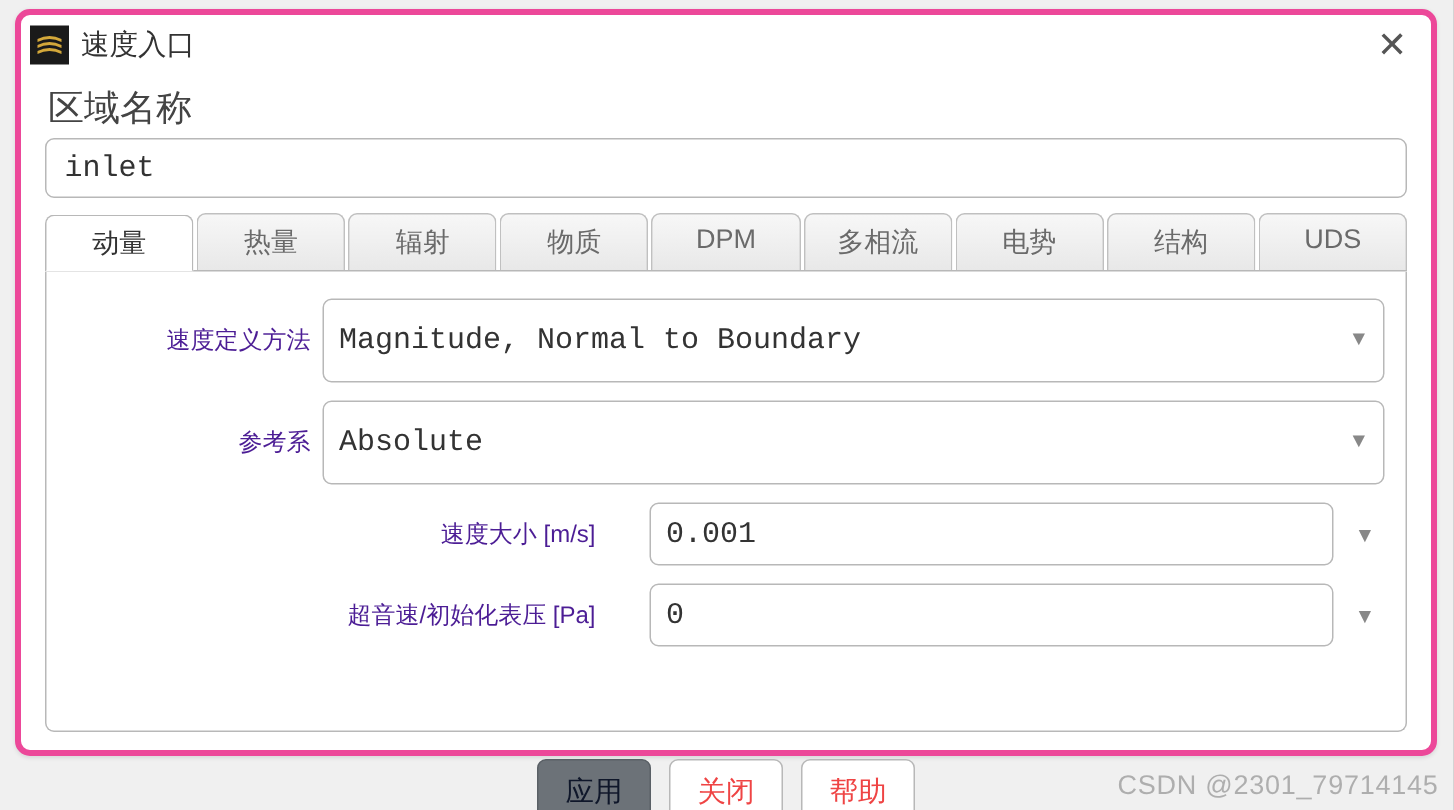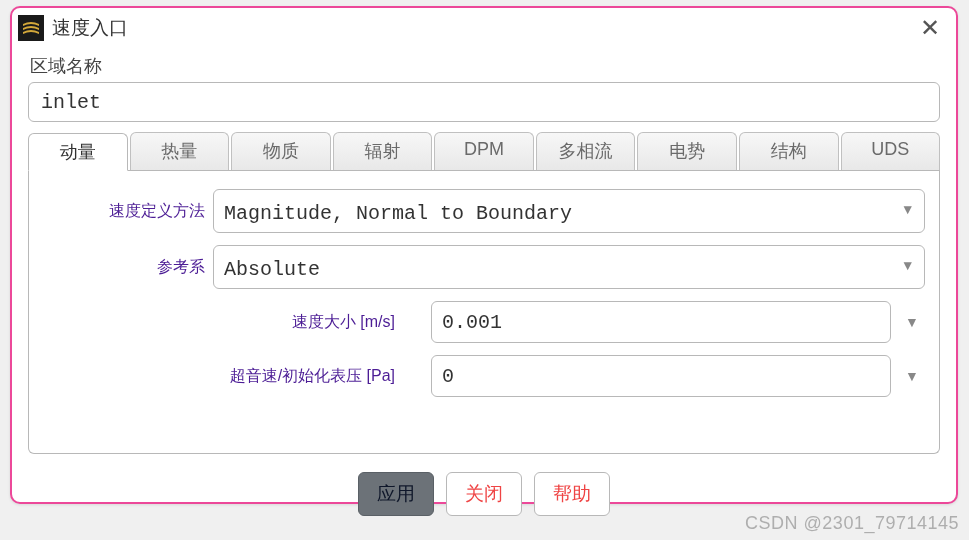--- a/index.html
+++ b/index.html
@@ -15,21 +15,21 @@
       height: 540px;
       position: relative;
     }
     .dialog {
       position: absolute;
       top: 6px;
       left: 10px;
       width: 948px;
       height: 498px;
       background: #fff;
-      border: 2px solid #ec4899;
+      border: 4px solid #ec4899;
       border-radius: 10px;
       box-shadow: 0 1px 3px rgba(0,0,0,0.1);
     }
     .titlebar {
       display: flex;
       align-items: center;
       padding: 6px 14px 6px 6px;
       height: 40px;
     }
     .title-icon {
@@ -56,21 +56,21 @@
       color: #555;
       cursor: pointer;
       width: 24px;
       text-align: center;
       font-weight: 300;
     }
     .content {
       padding: 6px 16px 12px 16px;
     }
     .label-top {
-      font-size: 18px;
+      font-size: 24px;
       color: #444;
       margin-bottom: 4px;
       margin-left: 2px;
     }
     .zone-input {
       width: 100%;
       height: 40px;
       border: 1px solid #b8b8b8;
       border-radius: 6px;
       padding: 4px 12px;
@@ -118,24 +118,25 @@
     .form-label {
       text-align: right;
       font-size: 16px;
       color: #4c1d95;
       padding-right: 8px;
     }
     .w1 { width: 170px; }
     .w2 { width: 360px; }
     .select-box {
       flex: 1;
-      height: 44px;
-      border: 1px solid #b8b8b8;
-      border-radius: 6px;
-      display: flex;
+      height: 56px;
+      border: 1px solid #b8b8b8;
+      border-radius: 6px;
+      display: flex;
+      align-items: center;
       padding: 12px 10px;
       font-size: 20px;
       font-family: "Consolas", "Courier New", monospace;
       color: #333;
       cursor: pointer;
       position: relative;
     }
     .select-box .caret {
       position: absolute;
       right: 12px;
@@ -219,22 +220,22 @@
     <div class="close-btn">✕</div>
   </div>
 
   <div class="content">
     <div class="label-top">区域名称</div>
     <input class="zone-input" type="text" value="inlet" style="">
 
     <div class="tabs">
       <div class="tab active">动量</div>
       <div class="tab">热量</div>
+      <div class="tab">辐射</div>
       <div class="tab">物质</div>
-      <div class="tab">辐射</div>
       <div class="tab">DPM</div>
       <div class="tab">多相流</div>
       <div class="tab">电势</div>
       <div class="tab">结构</div>
       <div class="tab">UDS</div>
     </div>
 
     <div class="tab-panel">
 
       <div class="form-row">

